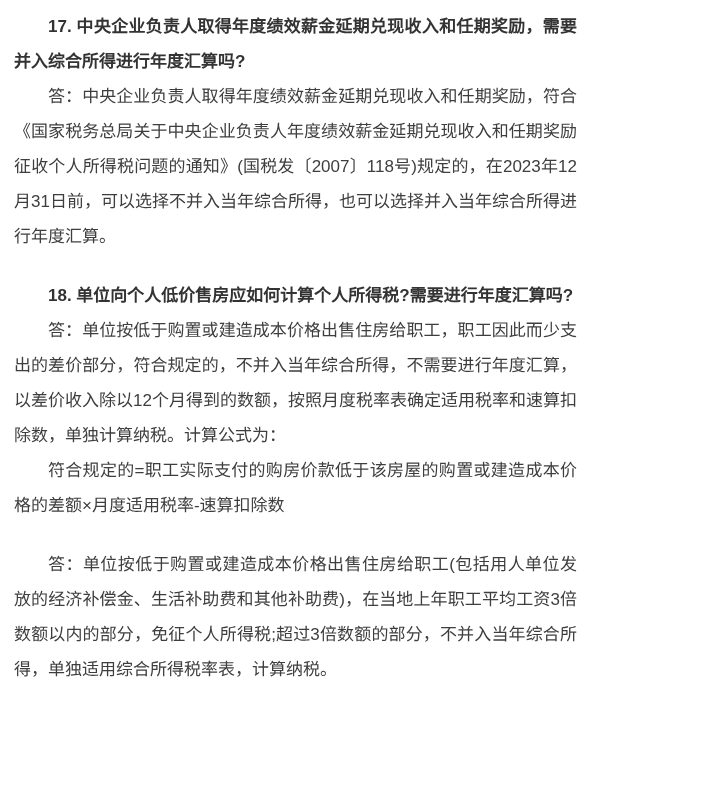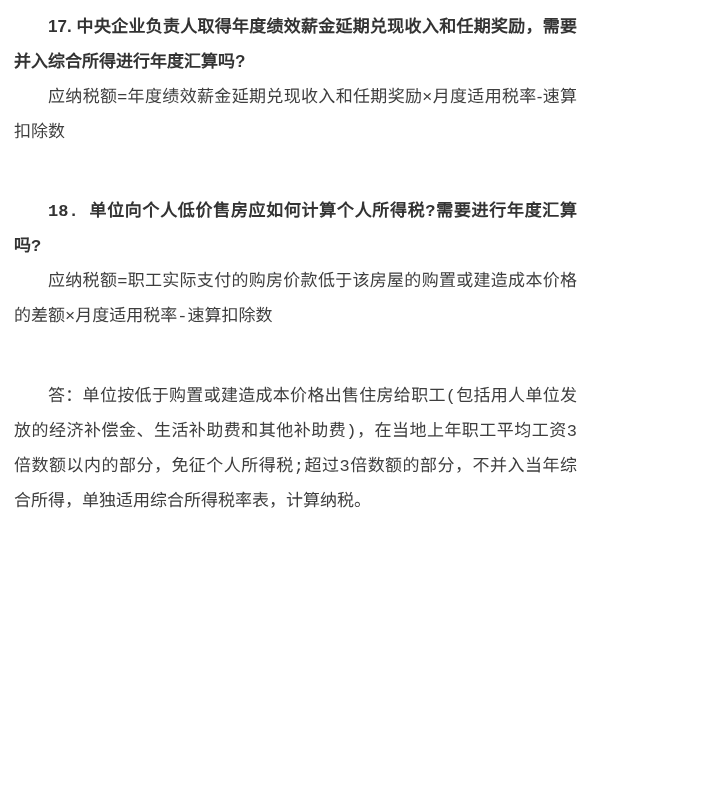--- a/index.html
+++ b/index.html
@@ -19,22 +19,21 @@
     font-size: 17px;
     line-height: 35px;
     color: #3e3e3e;
     text-align: justify;
     text-justify: inter-ideograph;
   }
   .qa-section {
     margin: 0;
   }
   .qa-section + .qa-section {
-    margin-top: 45px;
-    font-family: Liberation Mono, monospace;
+    margin-top: 24px;
   }
   .qa-heading {
     margin: 0;
     font-size: 17px;
     line-height: 35px;
     font-weight: 700;
     color: #333333;
     text-indent: 2em;
     text-align: justify;
   }
@@ -43,25 +42,26 @@
     text-indent: 2em;
   }
 </style>
 </head>
 <body>
 
 <div class="doc">
 
   <section class="qa-section">
     <h2 class="qa-heading">17. 中央企业负责人取得年度绩效薪金延期兑现收入和任期奖励，需要并入综合所得进行年度汇算吗?</h2>
-    <p class="qa-paragraph">应纳税额=年度绩效薪金延期兑现收入和任期奖励×月度适用税率-速算扣除数</p>
+    <p class="qa-paragraph">答：中央企业负责人取得年度绩效薪金延期兑现收入和任期奖励，符合《国家税务总局关于中央企业负责人年度绩效薪金延期兑现收入和任期奖励征收个人所得税问题的通知》(国税发〔2007〕118号)规定的，在2023年12月31日前，可以选择不并入当年综合所得，也可以选择并入当年综合所得进行年度汇算。</p>
   </section>
 
   <section class="qa-section">
     <h2 class="qa-heading">18. 单位向个人低价售房应如何计算个人所得税?需要进行年度汇算吗?</h2>
-    <p class="qa-paragraph">应纳税额=职工实际支付的购房价款低于该房屋的购置或建造成本价格的差额×月度适用税率-速算扣除数</p>
+    <p class="qa-paragraph">答：单位按低于购置或建造成本价格出售住房给职工，职工因此而少支出的差价部分，符合规定的，不并入当年综合所得，不需要进行年度汇算，以差价收入除以12个月得到的数额，按照月度税率表确定适用税率和速算扣除数，单独计算纳税。计算公式为：</p>
+    <p class="qa-paragraph">符合规定的=职工实际支付的购房价款低于该房屋的购置或建造成本价格的差额×月度适用税率-速算扣除数</p>
   </section>
 
   <section class="qa-section">
     <p class="qa-paragraph">答：单位按低于购置或建造成本价格出售住房给职工(包括用人单位发放的经济补偿金、生活补助费和其他补助费)，在当地上年职工平均工资3倍数额以内的部分，免征个人所得税;超过3倍数额的部分，不并入当年综合所得，单独适用综合所得税率表，计算纳税。</p>
   </section>
 
 </div>
 
 </body></html>

